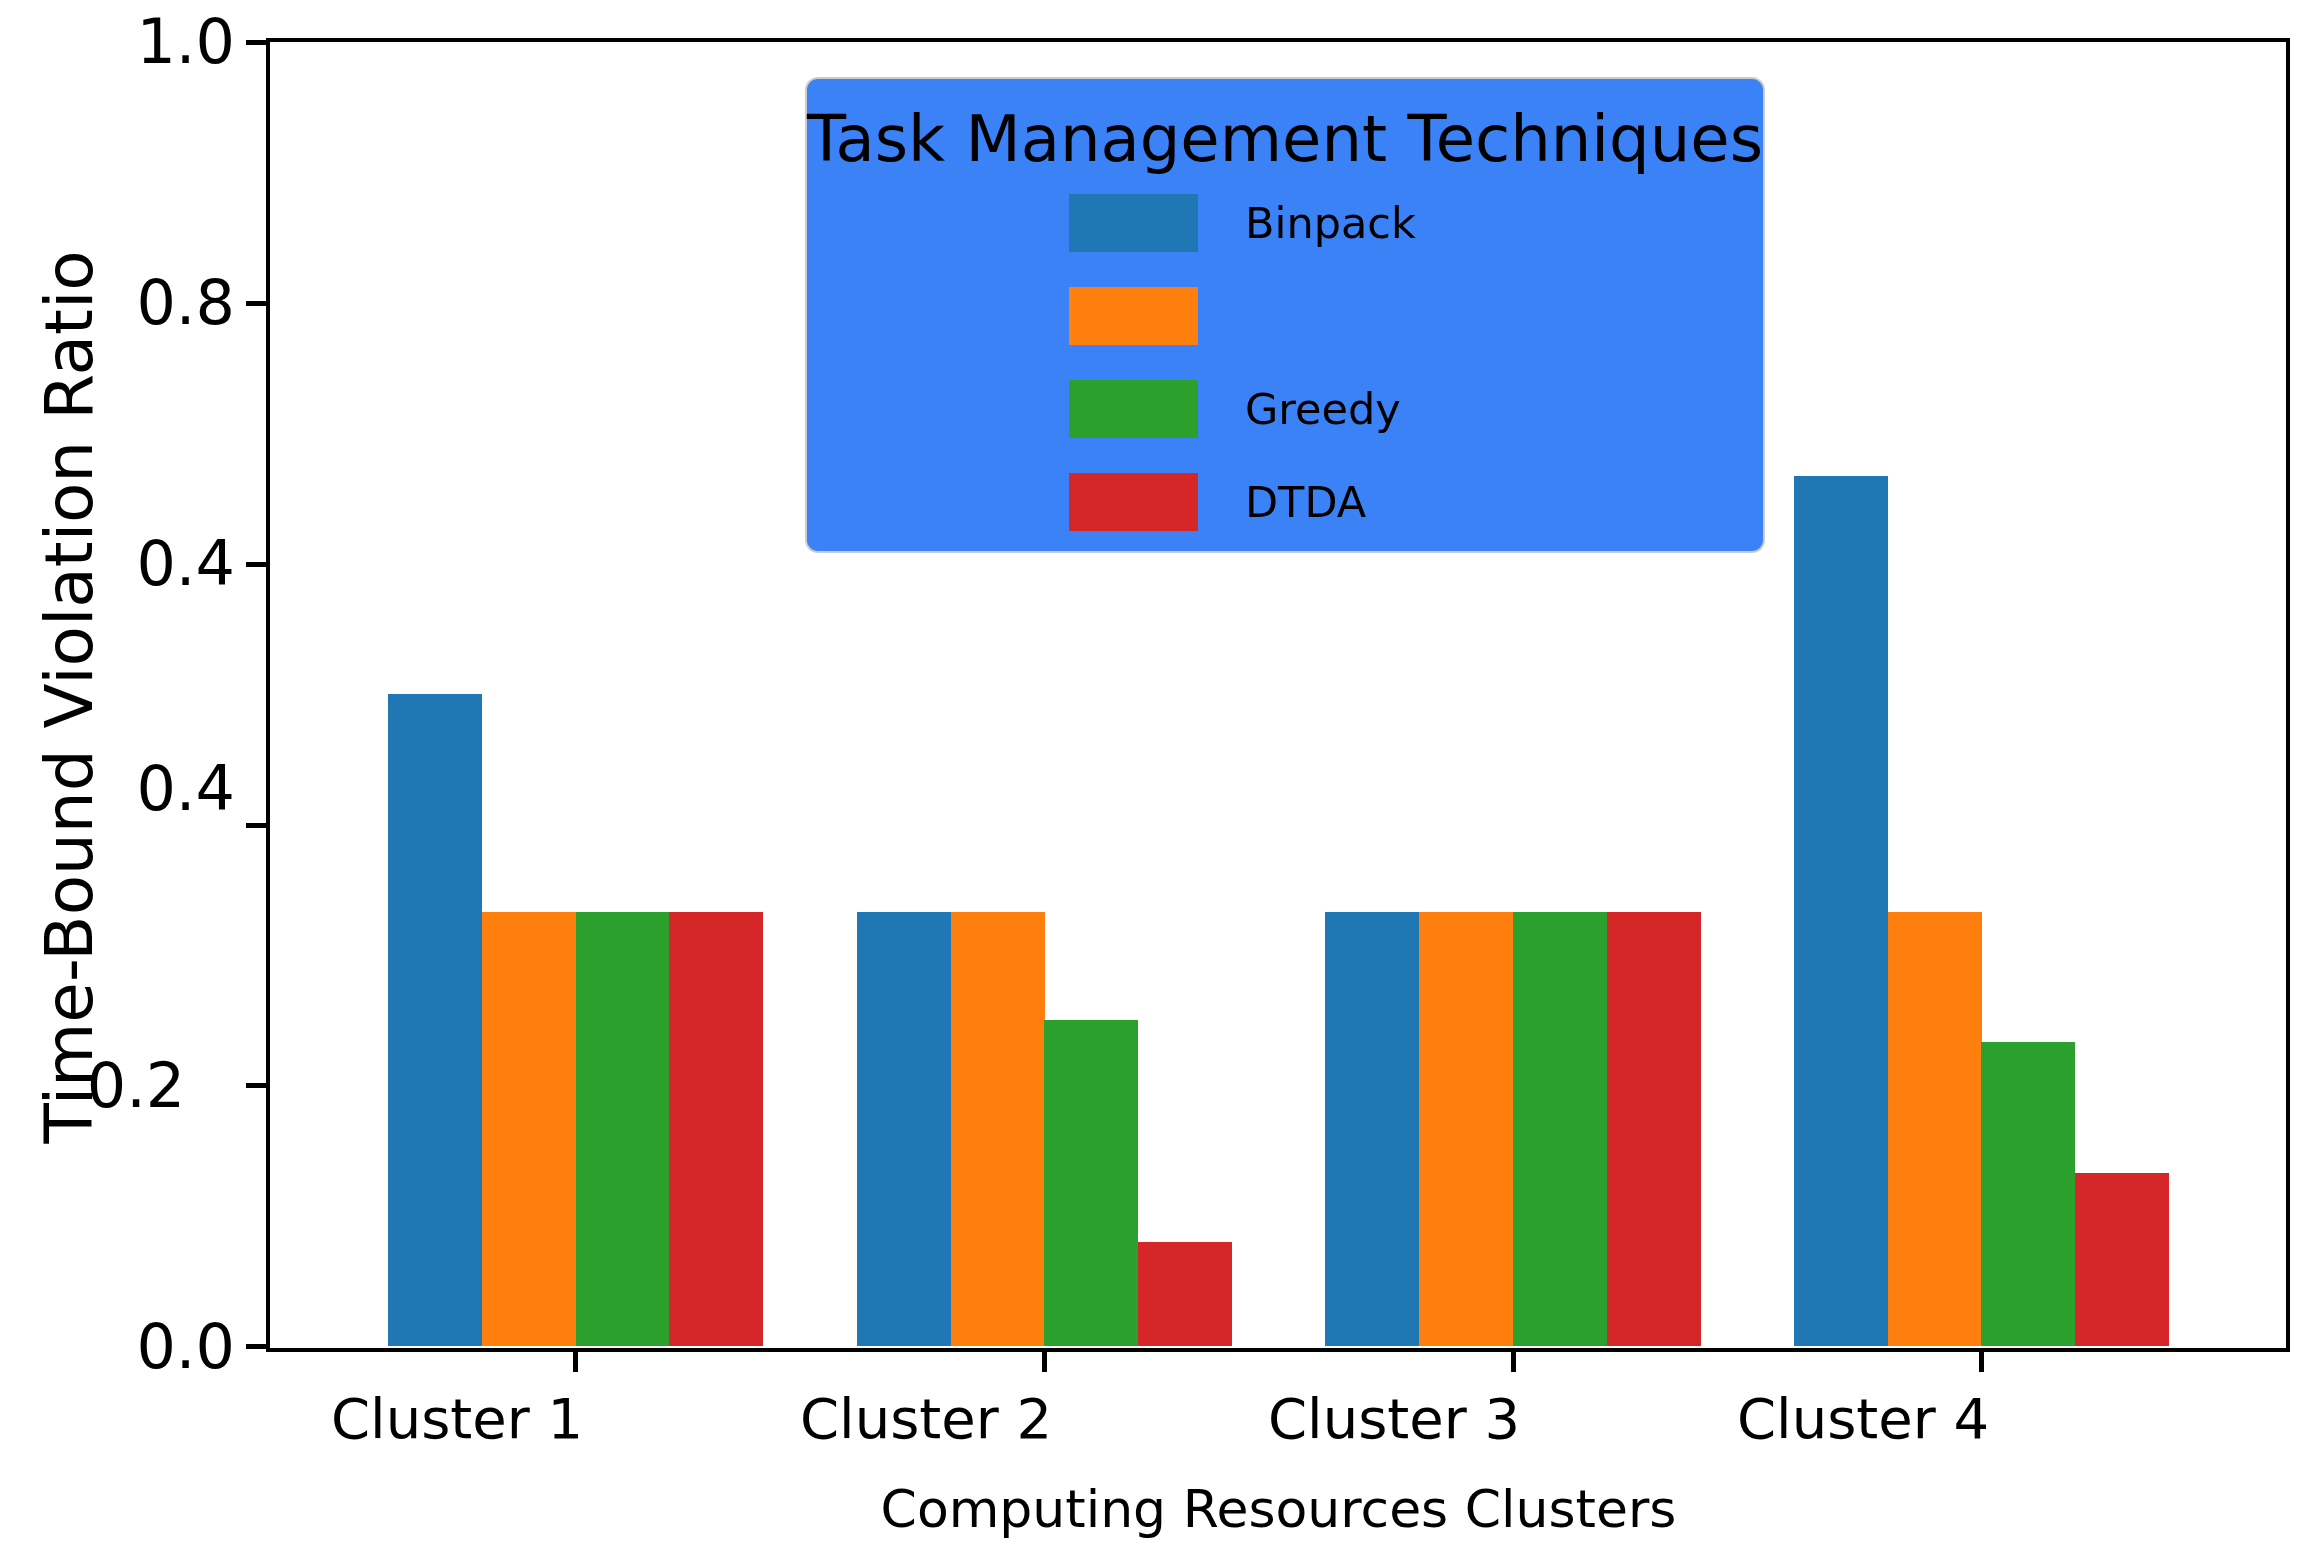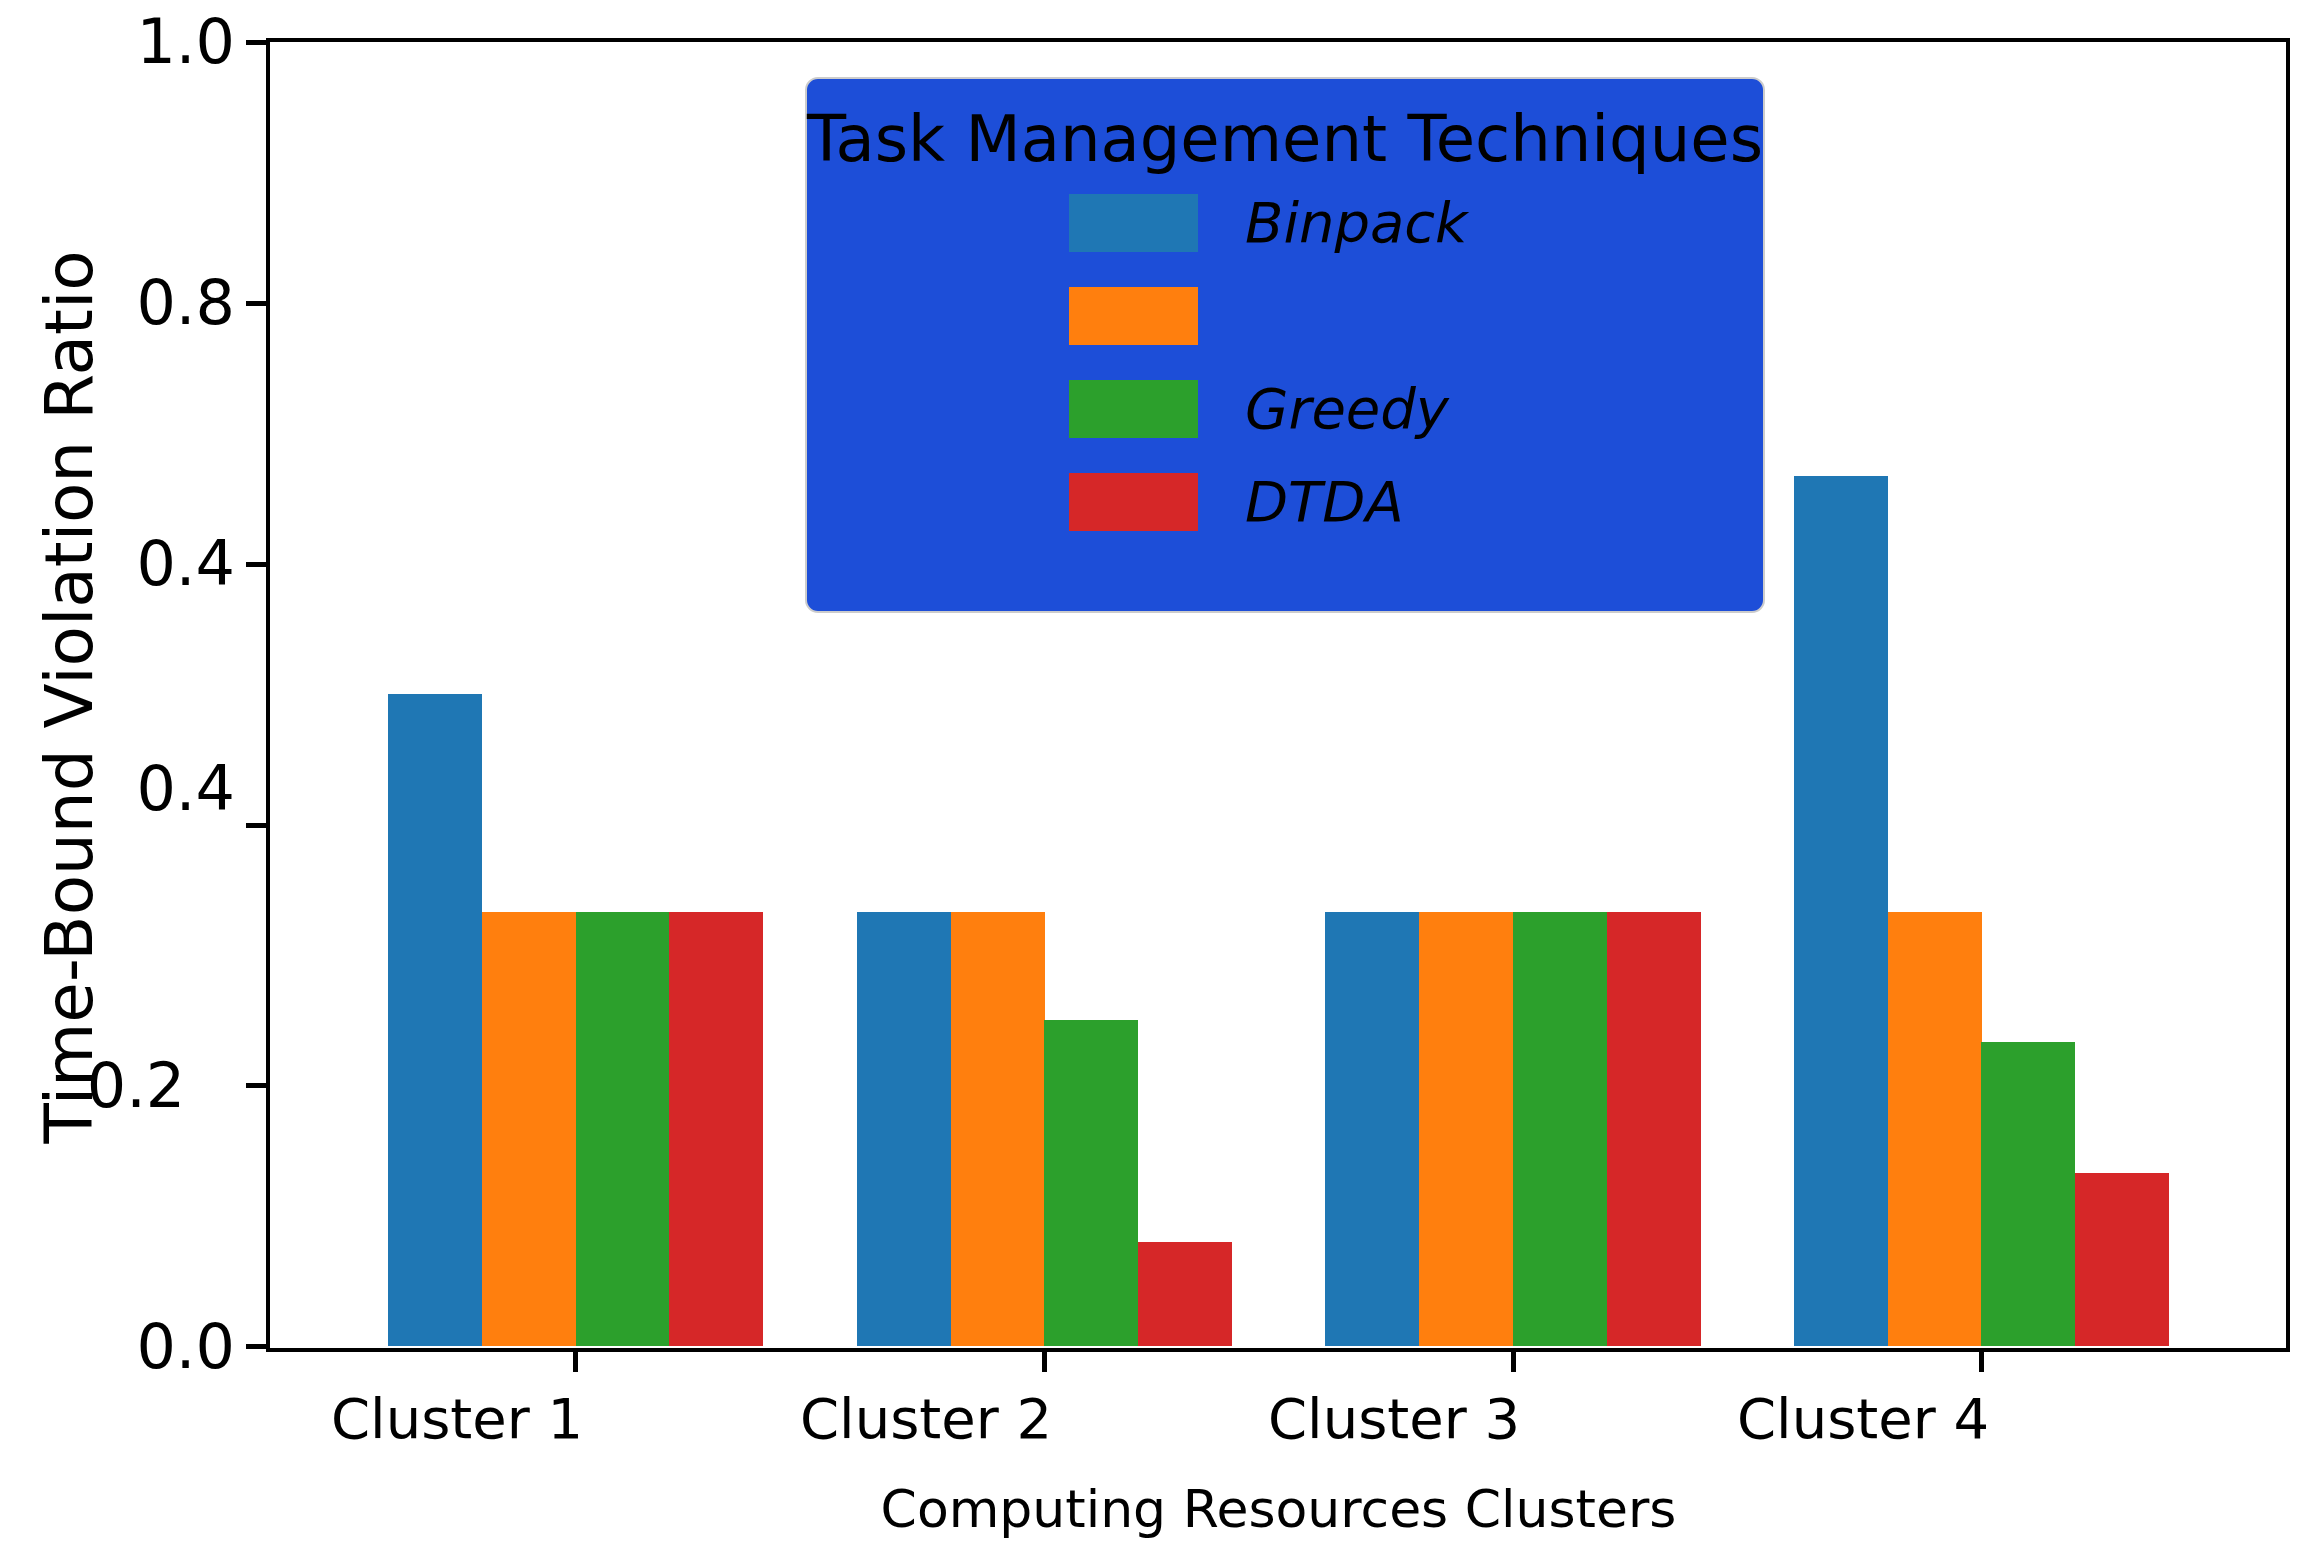--- a/index.html
+++ b/index.html
@@ -62,22 +62,22 @@
     position: absolute;
     left: 70px; top: 697px;
     transform: translate(-50%, -50%) rotate(-90deg);
     white-space: nowrap;
     font-size: 66px;
     line-height: 72px;
   }
   .legend {
     position: absolute;
     left: 805px; top: 77px;
-    width: 960px; height: 536px;
-    background: #1d4ed8;
+    width: 960px; height: 476px;
+    background: #3b82f6;
     border: 2.8px solid #cccccc;
     border-radius: 13px;
     box-sizing: border-box;
     z-index: 5;
   }
   .legend-title {
     text-align: center;
     font-size: 64px;
     line-height: 75px;
     margin-top: 22.6px;
@@ -88,24 +88,23 @@
     align-items: center;
     height: 93px;
     padding-left: 262px;
   }
   .swatch {
     width: 129px; height: 58px;
     margin-right: 47px;
     flex: none;
   }
   .legend-label {
-    font-size: 56px;
+    font-size: 43px;
     line-height: 68px;
     white-space: nowrap;
-    font-style: italic;
   }
 </style>
 </head>
 <body>
 
 <div class="fig">
 
   <div class="y-axis-title">Time-Bound Violation Ratio</div>
 
   <div class="plot-frame"></div>

